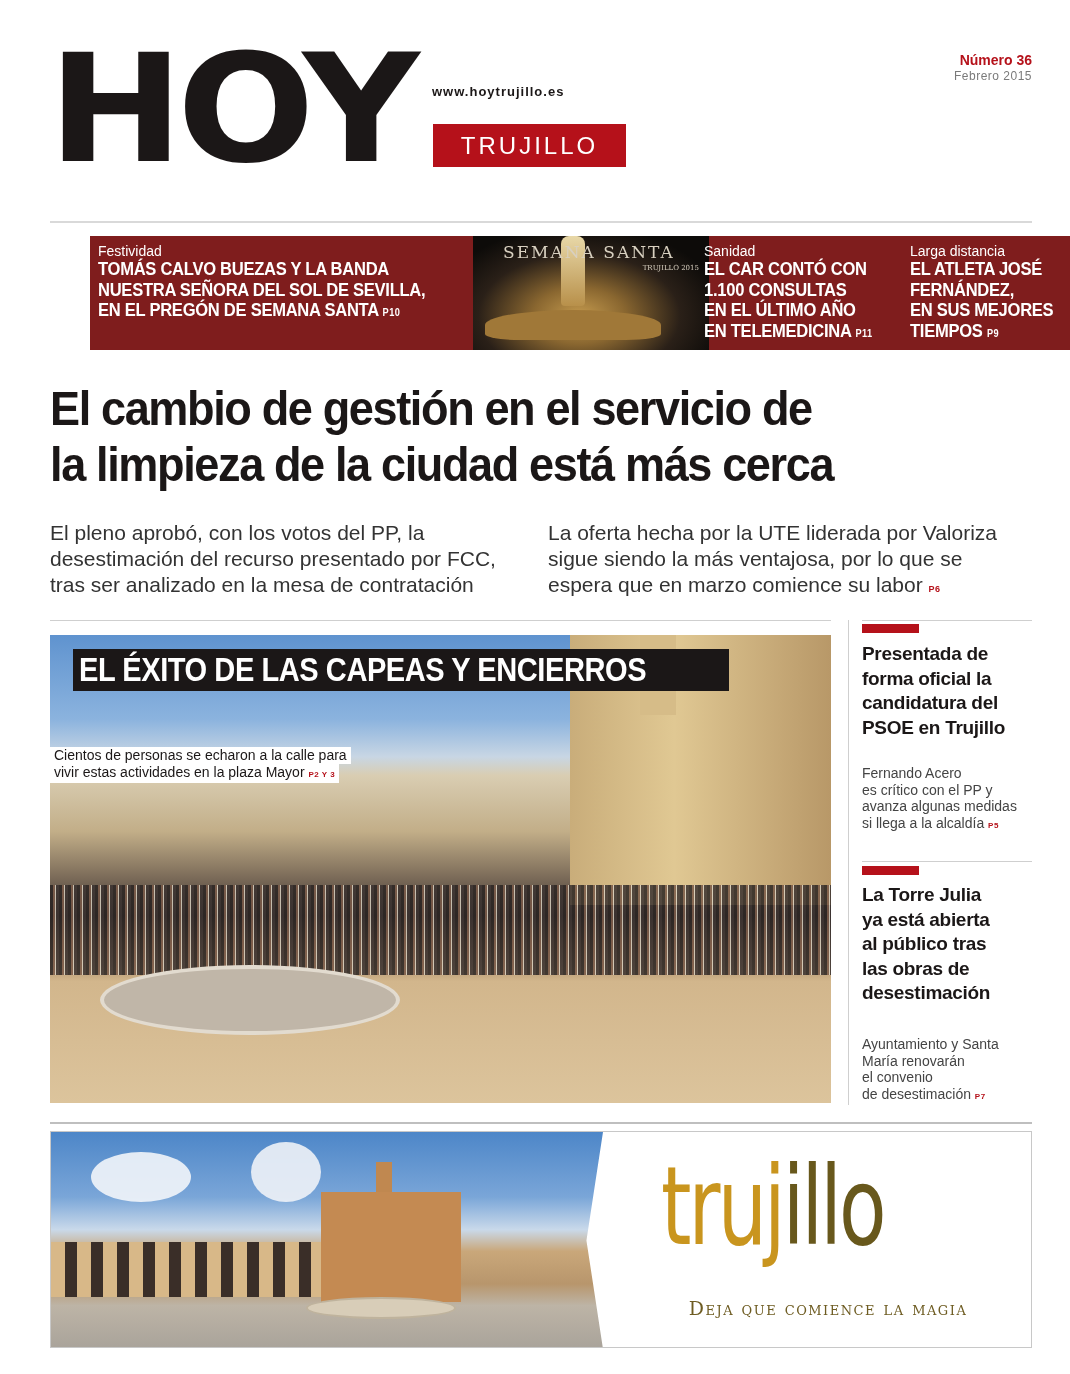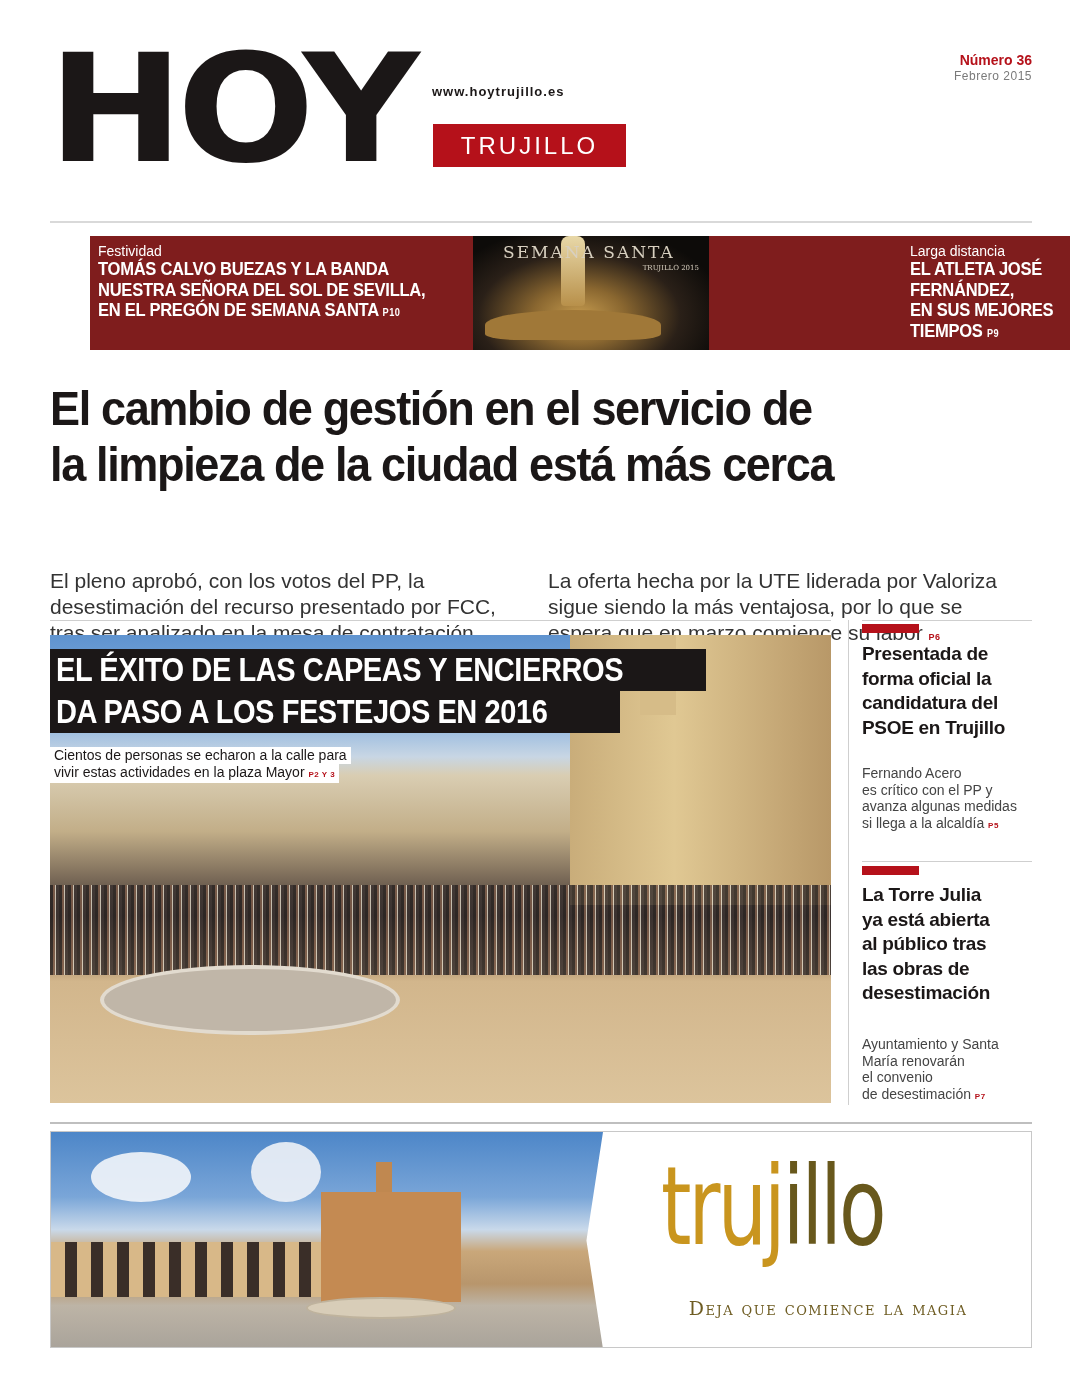--- a/index.html
+++ b/index.html
@@ -25,32 +25,32 @@
   .teaser .head { font-family: "Liberation Sans", sans-serif; font-weight: bold; font-size: 18px; line-height: 20.5px; letter-spacing: -0.3px; transform: scaleX(0.92); transform-origin: left top; white-space: nowrap; }
   .pg { font-size: 10px; font-weight: bold; letter-spacing: 0.5px; }
   .teaser-img { position: absolute; left: 383px; top: 0; width: 236px; height: 114px; background: radial-gradient(ellipse at 45% 70%, #c49a4e 0%, #8a6730 25%, #2a2018 55%, #0d0b09 80%); overflow: hidden; }
   .teaser-img .ss { position: absolute; left: 30px; top: 6px; color: #d8d0c0; font-family: "DejaVu Serif", serif; font-size: 17px; letter-spacing: 2px; }
   .teaser-img .ss2 { position: absolute; right: 10px; top: 28px; color: #d8d0c0; font-family: "DejaVu Serif", serif; font-size: 7px; font-weight: normal; }
   .teaser-img .palm { position: absolute; left: 88px; top: 0; width: 24px; height: 70px; background: linear-gradient(#e8d8a8, #b8904a); border-radius: 8px 8px 4px 4px; }
   .teaser-img .float { position: absolute; left: 12px; top: 74px; width: 176px; height: 30px; background: #a07838; border-radius: 50% 50% 20% 20%; }
 
   
   .h1 { left: 50px; top: 380px; font-family: "Liberation Sans", sans-serif; font-weight: bold; font-size: 49px; line-height: 56px; letter-spacing: -1.5px; color: #1b1717; transform: scaleX(0.92); transform-origin: left top; white-space: nowrap; }
-  .deck { top: 520px; font-size: 21px; line-height: 26px; color: #333; font-weight: normal; white-space: nowrap; margin-top: 48px; }
+  .deck { top: 520px; font-size: 21px; line-height: 26px; color: #333; font-weight: normal; white-space: nowrap; }
   .deck .pg { color: #b5111a; font-size: 9px; }
 
   
   .photo { left: 50px; top: 635px; width: 781px; height: 468px; overflow: hidden;
     background:
       linear-gradient(180deg, #5f93cf 0%, #8bb3de 18%, #c8d6e4 26%, #d9cdb2 30%, #c2ae88 42%, #7a6a58 52%, #3d3430 60%, #8a6e54 66%, #d2b68c 74%, #dcc49c 100%); }
   .photo .church { position: absolute; left: 520px; top: 0; width: 261px; height: 270px; background: linear-gradient(90deg, #c9ad7a, #e0c893 40%, #b89868 100%); }
   .photo .tower { position: absolute; left: 590px; top: 0; width: 36px; height: 80px; background: #d6bc88; }
   .photo .fountain { position: absolute; left: 50px; top: 330px; width: 300px; height: 70px; border-radius: 50%; background: #c0b6a8; border: 4px solid #e2dbcf; }
   .photo .crowd { position: absolute; left: 0; top: 250px; width: 781px; height: 90px; background: repeating-linear-gradient(90deg, #2a2422 0 3px, #7a5a48 3px 5px, #d8d0c0 5px 6px, #3a3230 6px 9px); opacity: 0.85; }
-  .photo-title { position: absolute; left: 0; top: 14px; }
+  .photo-title { position: absolute; left: 0; top: 14px; padding-left: 23px; }
   .photo-title .line { display: block; background: #1b1717; color: #fff; font-weight: bold; font-size: 33px; line-height: 42px; padding: 0 6px 0 6px; letter-spacing: -0.5px; white-space: nowrap; width: fit-content; transform-origin: left top; }
   .photo-title .line span { display: inline-block; transform: scaleX(0.88); transform-origin: left center; }
   .photo-cap { position: absolute; left: 0; top: 112px; }
   .photo-cap .line { display: block; background: #fff; color: #1b1717; font-size: 14px; line-height: 17px; padding: 0 4px; width: fit-content; white-space: nowrap; }
   .photo-cap .pg { color: #b5111a; font-size: 8px; }
 
   
   .vline { left: 848px; top: 620px; width: 1px; height: 485px; background: #cfcfcf; }
   .side-rule { left: 862px; width: 170px; height: 1px; background: #cfcfcf; }
   .side-tag { left: 862px; width: 57px; height: 9px; background: #b5111a; }
@@ -96,20 +96,27 @@
     <div class="head"><span>EN EL PREGÓN DE SEMANA SANTA</span> <span class="pg">P10</span></div>
   </div>
 
   <div class="teaser-img">
     <div class="palm"></div>
     <div class="ss">SEMANA SANTA</div>
     <div class="ss2">TRUJILLO 2015</div>
     <div class="float"></div>
   </div>
 
+  <div class="teaser" style="left:614px">
+    <div class="kicker">Sanidad</div>
+    <div class="head">EL CAR CONTÓ CON</div>
+    <div class="head">1.100 CONSULTAS</div>
+    <div class="head">EN EL ÚLTIMO AÑO</div>
+    <div class="head"><span>EN TELEMEDICINA</span> <span class="pg">P11</span></div>
+  </div>
 
   <div class="teaser" style="left:820px">
     <div class="kicker">Larga distancia</div>
     <div class="head">EL ATLETA JOSÉ</div>
     <div class="head">FERNÁNDEZ,</div>
     <div class="head">EN SUS MEJORES</div>
     <div class="head"><span>TIEMPOS</span> <span class="pg">P9</span></div>
   </div>
 </div>
 
@@ -132,21 +139,20 @@
 <div class="abs rule" style="top:620px; width:781px; height:1px; background:#cfcfcf"></div>
 
 <div class="abs photo">
   <div class="church"></div>
   <div class="tower"></div>
   <div class="crowd"></div>
   <div class="fountain"></div>
 
   <div class="photo-title">
     <span class="line"><span>EL ÉXITO DE LAS CAPEAS Y ENCIERROS</span></span>
-    <span class="line"><span>DA PASO A LOS FESTEJOS EN 2016</span></span>
   </div>
   <div class="photo-cap">
     <span class="line">Cientos de personas se echaron a la calle para</span>
     <span class="line"><span>vivir estas actividades en la plaza Mayor</span> <span class="pg">P2 Y 3</span></span>
   </div>
 </div>
 
 <div class="abs vline"></div>
 
 <div class="abs side-rule" style="top:620px"></div>

